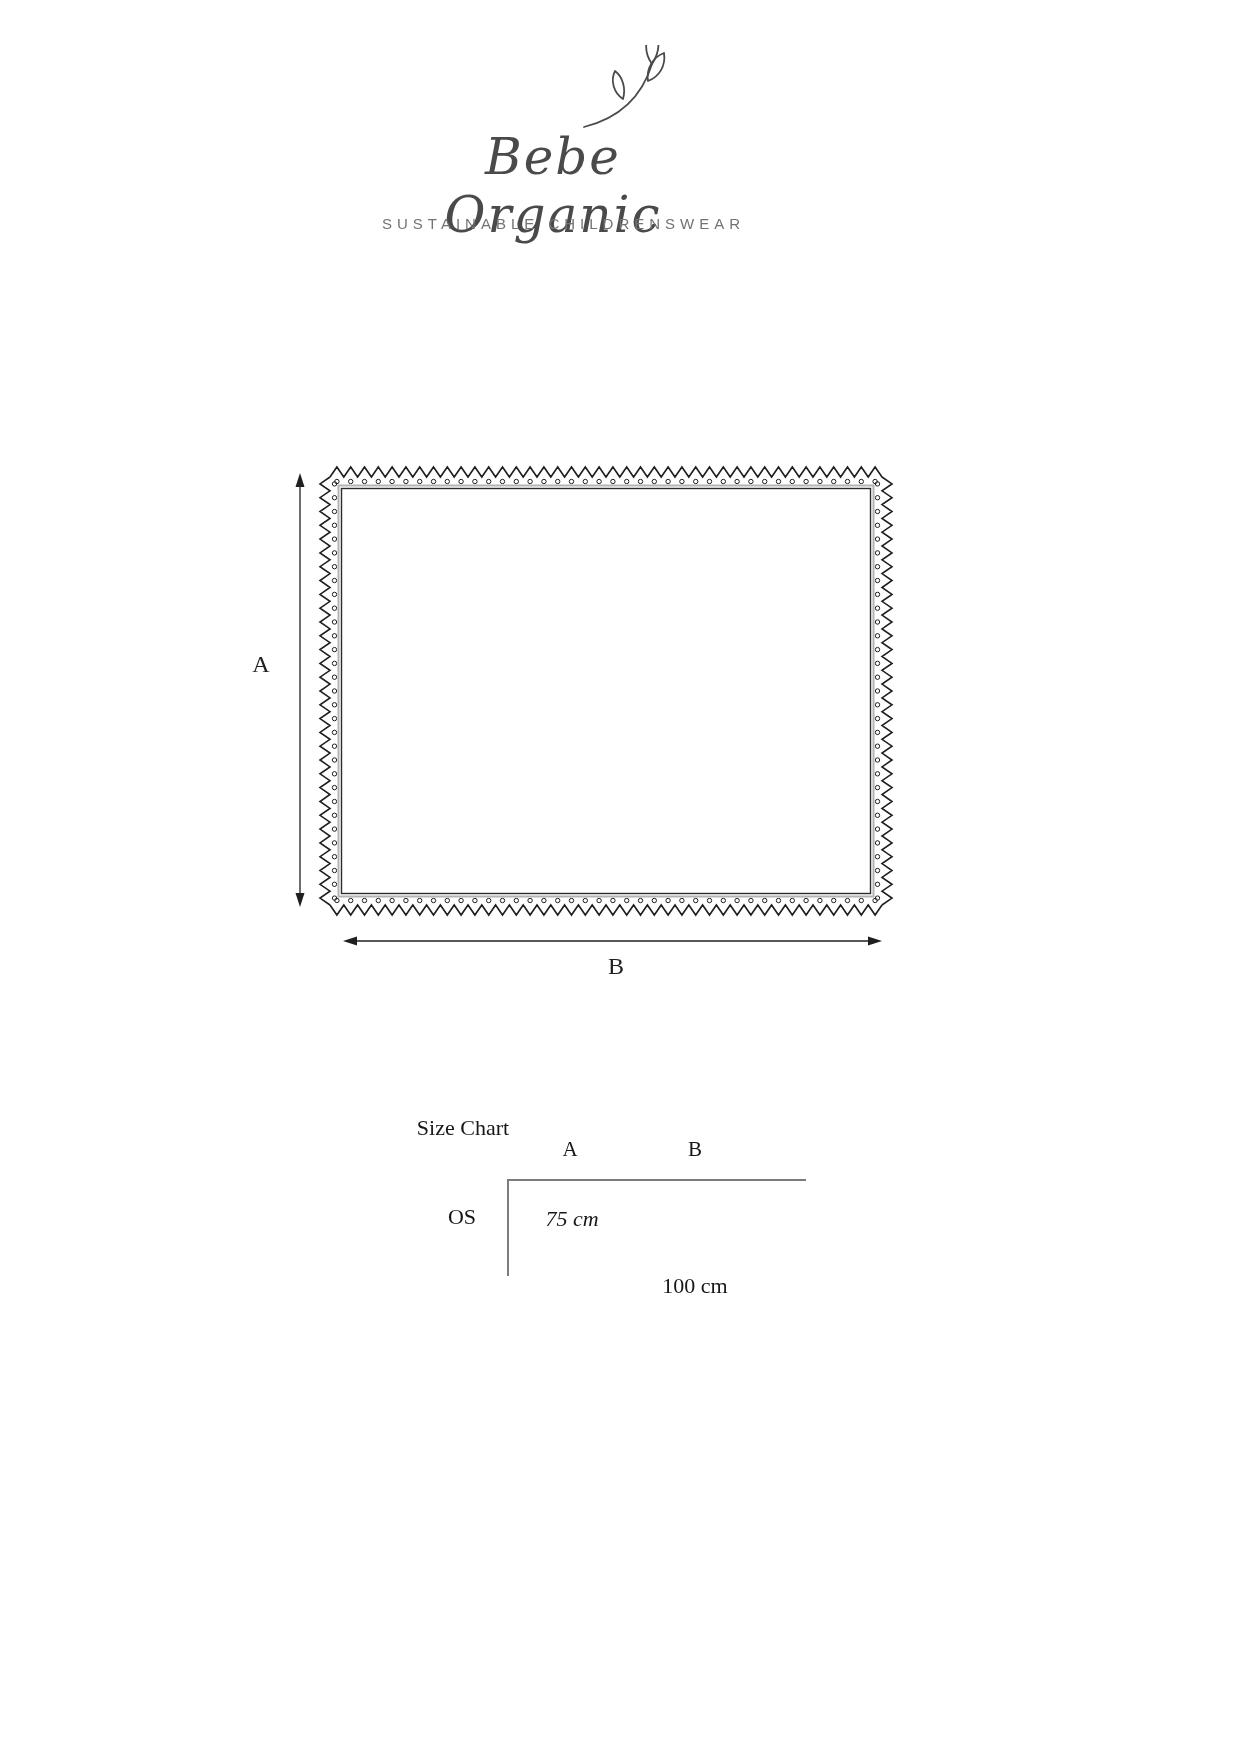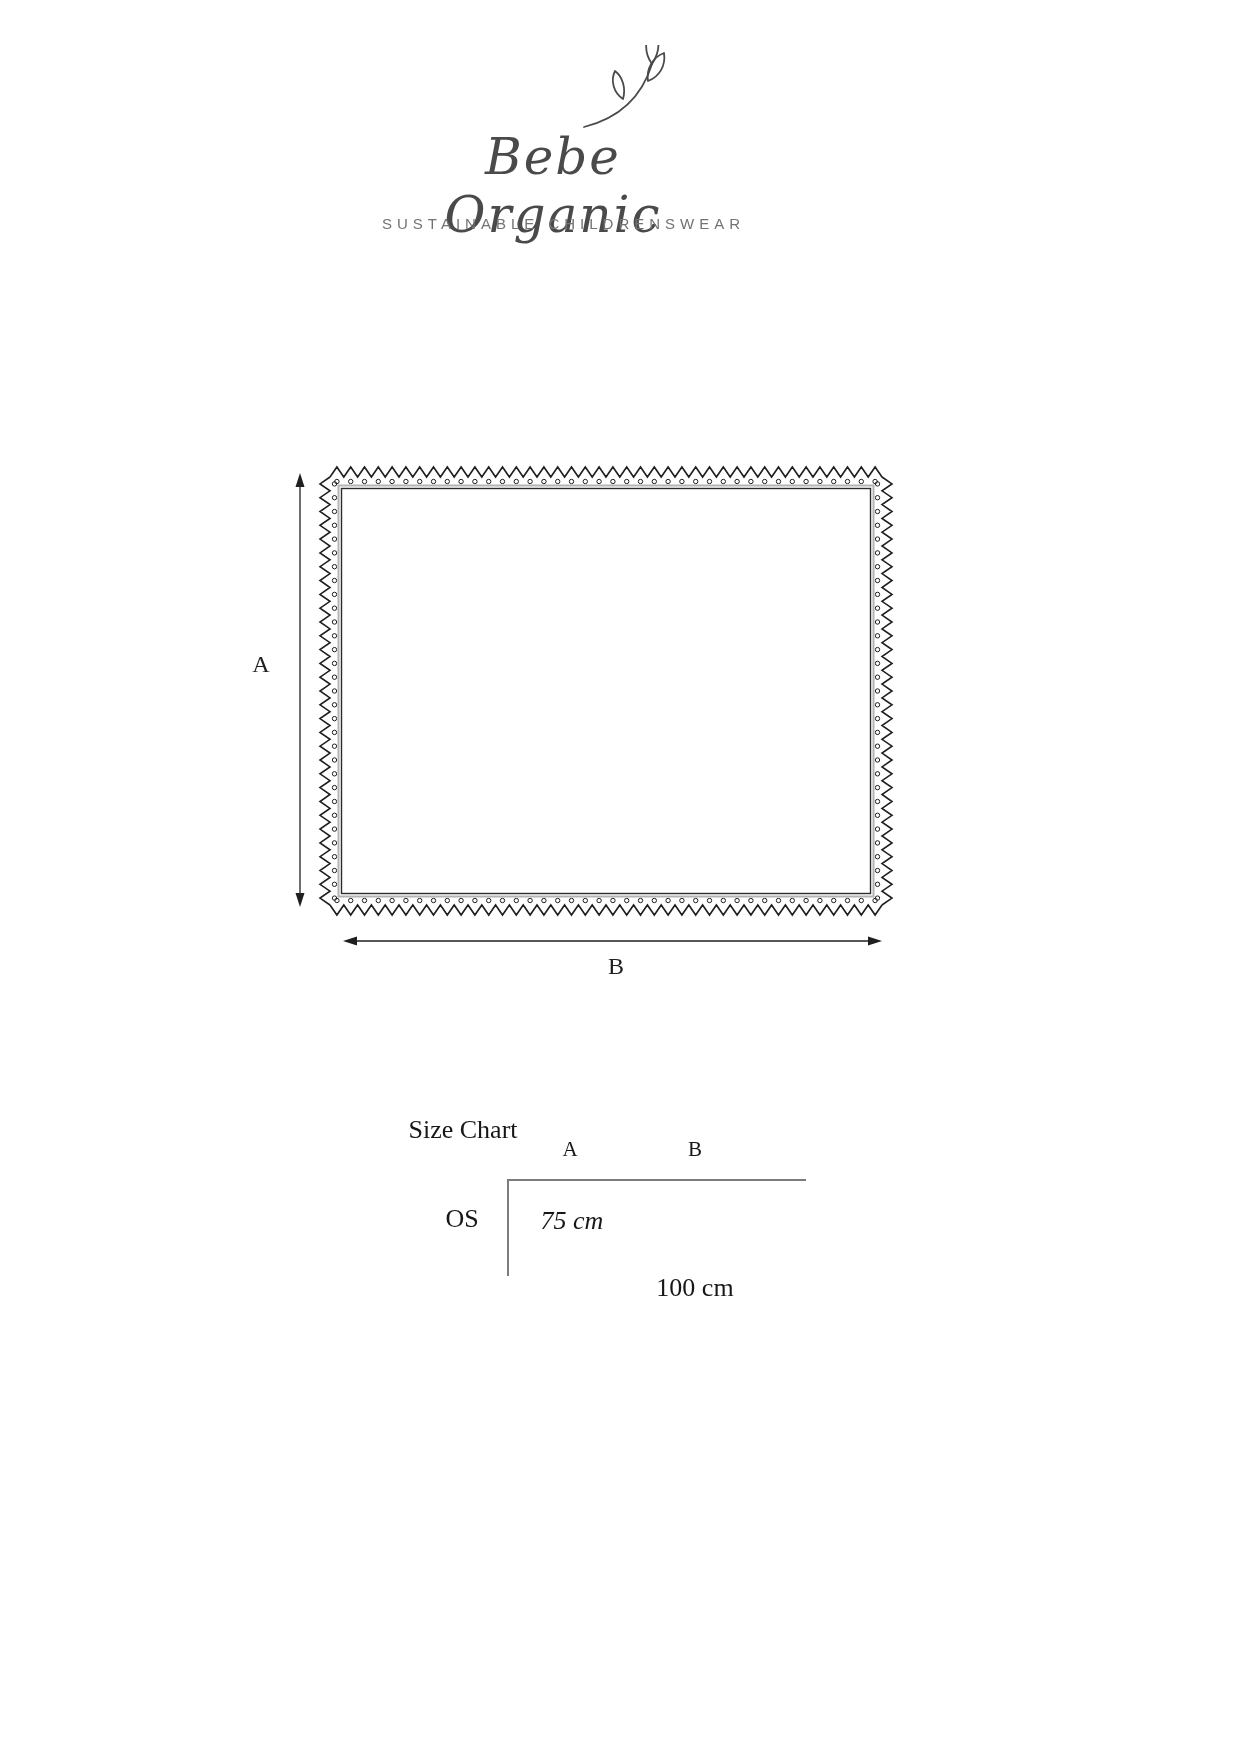--- a/index.html
+++ b/index.html
@@ -37,21 +37,21 @@
     width:34px;text-align:center;
     font-family:"Liberation Serif", serif;
     font-size:24px;
     color:#1f1f1f;
   }
   .label-a{left:244px;top:651px;}
   .label-b{left:599px;top:953px;}
   
   .sc-text{
     font-family:"Liberation Serif", serif;
-    font-size:26px;
+    font-size:22px;
     color:#171717;
     text-align:center;
     line-height:1.25;
   }
   .sc-title{left:403px;top:1114px;width:120px;}
   .sc-colA{left:540px;top:1136px;width:60px;font-size:21px;}
   .sc-colB{left:665px;top:1136px;width:60px;font-size:21px;}
   .sc-os{left:422px;top:1203px;width:80px;}
   .sc-v1{left:527px;top:1205px;width:90px;font-style:italic;}
   .sc-v2{left:650px;top:1272px;width:90px;}

